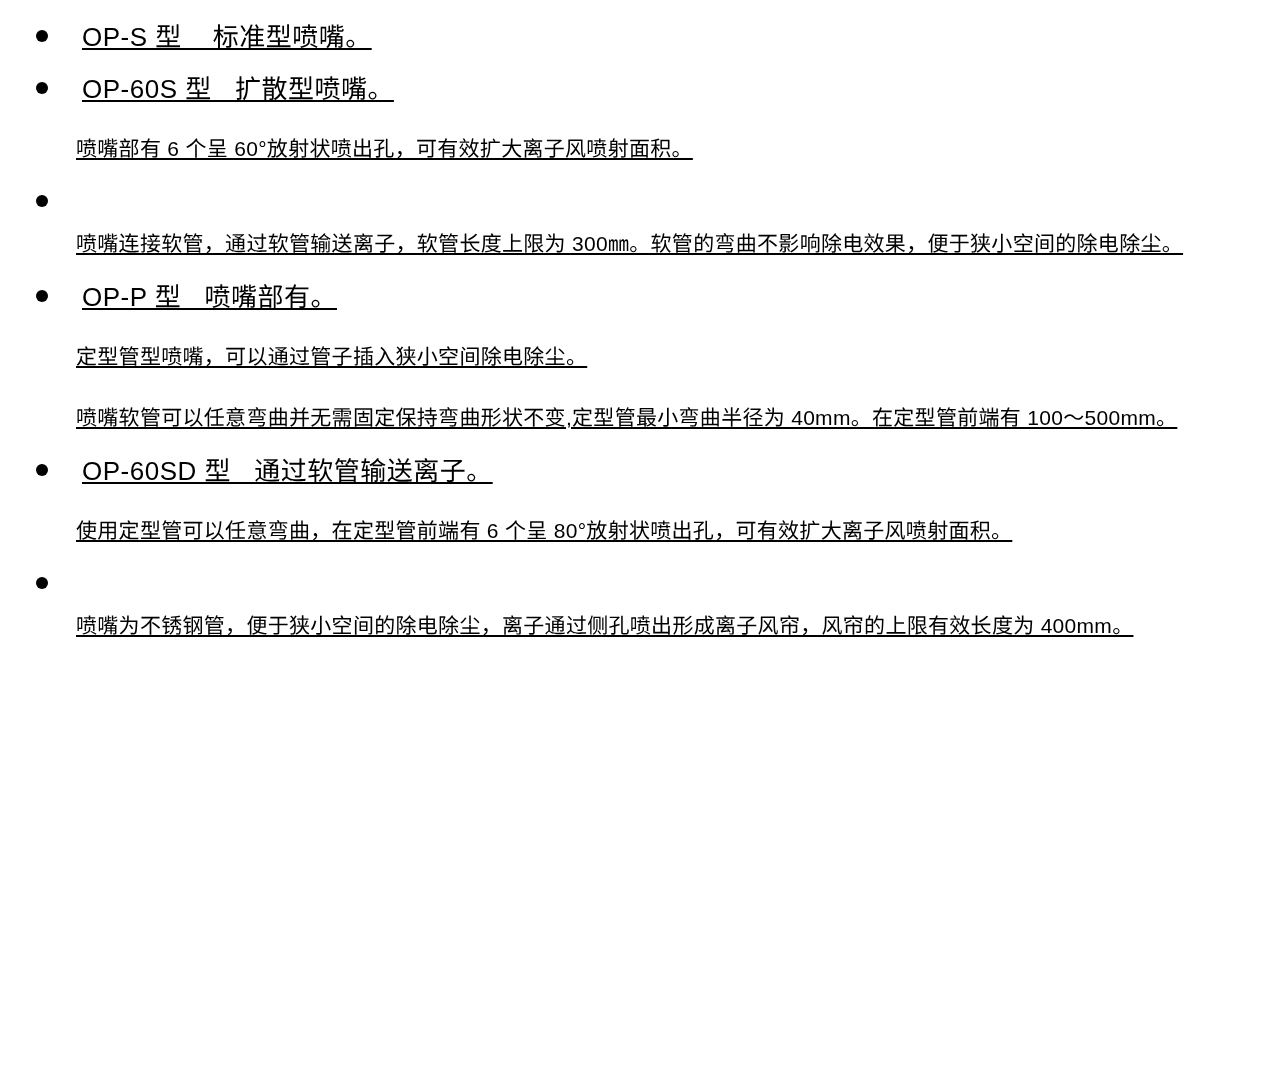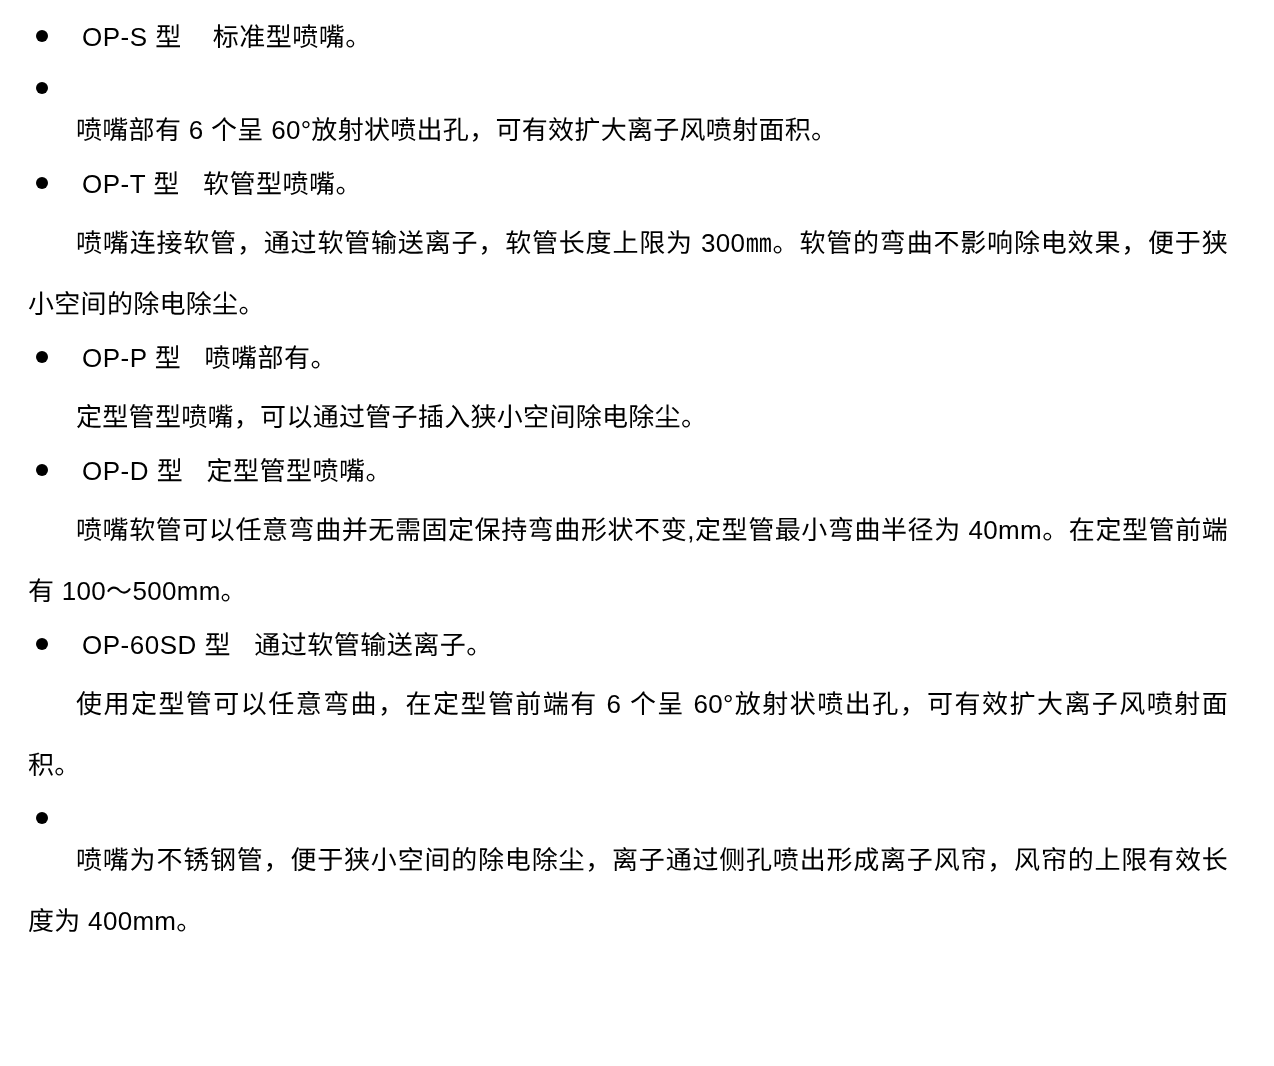--- a/index.html
+++ b/index.html
@@ -13,20 +13,21 @@
     font-family: "Liberation Sans", "DejaVu Sans", sans-serif;
     color: #000000;
     overflow: hidden;
   }
   .page {
     position: relative;
     width: 1274px;
     height: 1066px;
     box-sizing: border-box;
     padding: 14px 40px 16px 28px;
+    text-decoration: underline;
   }
   
   .bullet-row {
     display: flex;
     align-items: flex-start;
     margin: 0 0 6px 0;
     padding: 0;
   }
   .bullet-dot {
     flex: 0 0 auto;
@@ -37,21 +38,21 @@
     margin: 16px 34px 0 8px;
   }
   .bullet-text {
     font-size: 26px;
     line-height: 46px;
     letter-spacing: 0.5px;
     white-space: pre;
   }
   
   .para {
-    font-size: 26px;
+    font-size: 21px;
     line-height: 61px;
     letter-spacing: 0.3px;
     text-align: justify;
     text-justify: inter-ideograph;
     margin: 0 0 0 0;
     text-indent: 48px;
     padding-right: 6px;
   }
 </style>
 </head>
@@ -59,51 +60,47 @@
 
 <div class="page">
 
   <div class="bullet-row">
     <span class="bullet-dot"></span>
     <span class="bullet-text">OP-S 型    标准型喷嘴。</span>
   </div>
 
   <div class="bullet-row">
     <span class="bullet-dot"></span>
+    <span class="bullet-text">OP-60S 型   扩散型喷嘴。</span>
   </div>
 
   <p class="para">喷嘴部有 6 个呈 60°放射状喷出孔，可有效扩大离子风喷射面积。</p>
 
   <div class="bullet-row">
     <span class="bullet-dot"></span>
-    <span class="bullet-text">OP-T 型   软管型喷嘴。</span>
   </div>
 
   <p class="para">喷嘴连接软管，通过软管输送离子，软管长度上限为 300㎜。软管的弯曲不影响除电效果，便于狭小空间的除电除尘。</p>
 
   <div class="bullet-row">
     <span class="bullet-dot"></span>
     <span class="bullet-text">OP-P 型   喷嘴部有。</span>
   </div>
 
   <p class="para">定型管型喷嘴，可以通过管子插入狭小空间除电除尘。</p>
 
-  <div class="bullet-row">
-    <span class="bullet-dot"></span>
-    <span class="bullet-text">OP-D 型   定型管型喷嘴。</span>
-  </div>
 
   <p class="para">喷嘴软管可以任意弯曲并无需固定保持弯曲形状不变,定型管最小弯曲半径为 40mm。在定型管前端有 100～500mm。</p>
 
   <div class="bullet-row">
     <span class="bullet-dot"></span>
     <span class="bullet-text">OP-60SD 型   通过软管输送离子。</span>
   </div>
 
-  <p class="para">使用定型管可以任意弯曲，在定型管前端有 6 个呈 60°放射状喷出孔，可有效扩大离子风喷射面积。</p>
+  <p class="para">使用定型管可以任意弯曲，在定型管前端有 6 个呈 80°放射状喷出孔，可有效扩大离子风喷射面积。</p>
 
   <div class="bullet-row">
     <span class="bullet-dot"></span>
   </div>
 
   <p class="para">喷嘴为不锈钢管，便于狭小空间的除电除尘，离子通过侧孔喷出形成离子风帘，风帘的上限有效长度为 400mm。</p>
 
 </div>
 
 </body></html>

